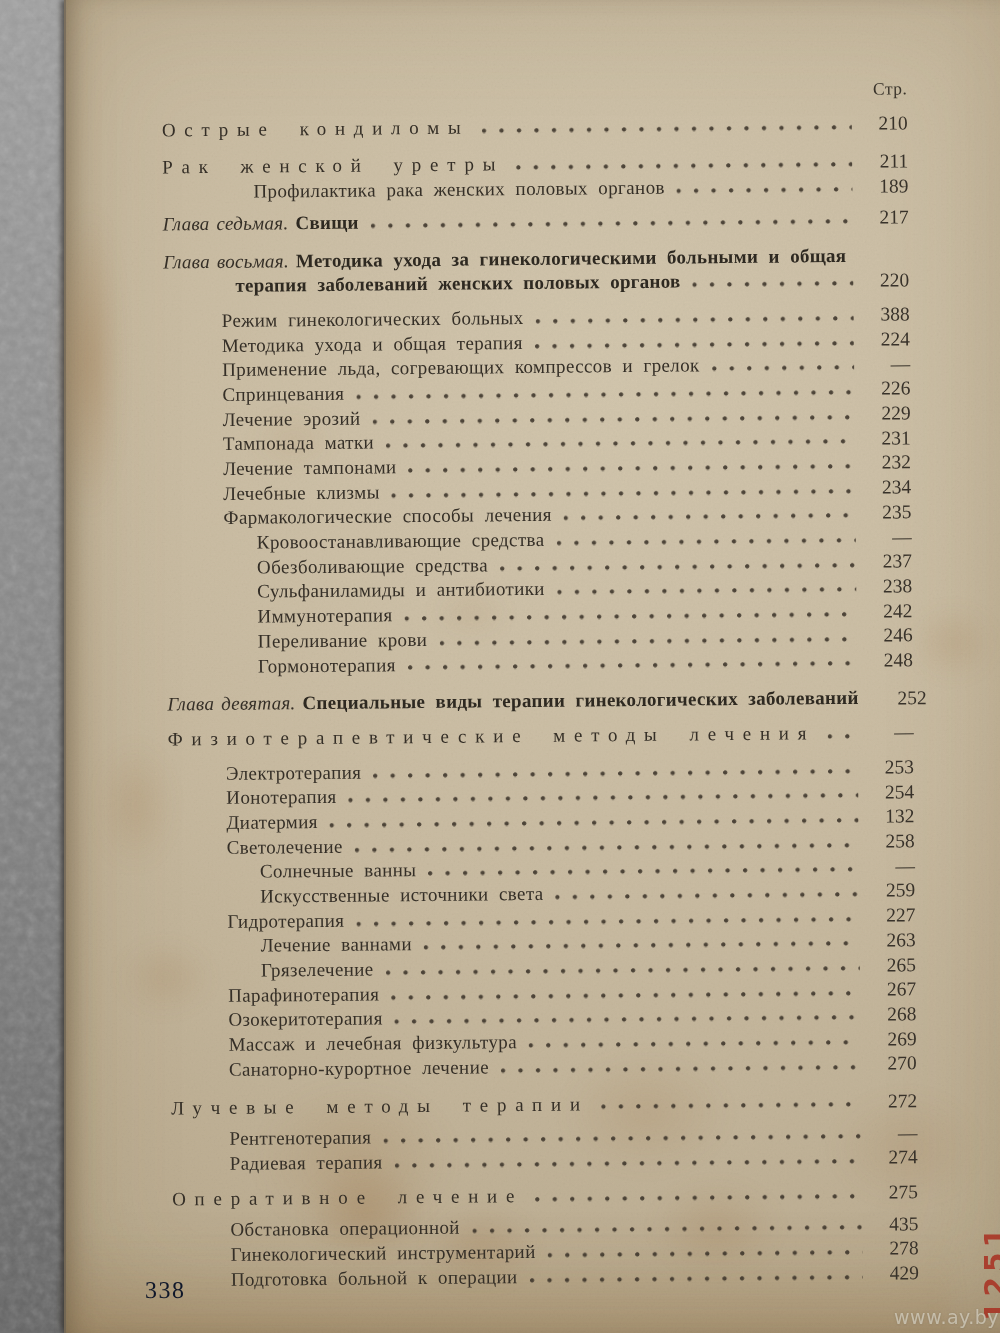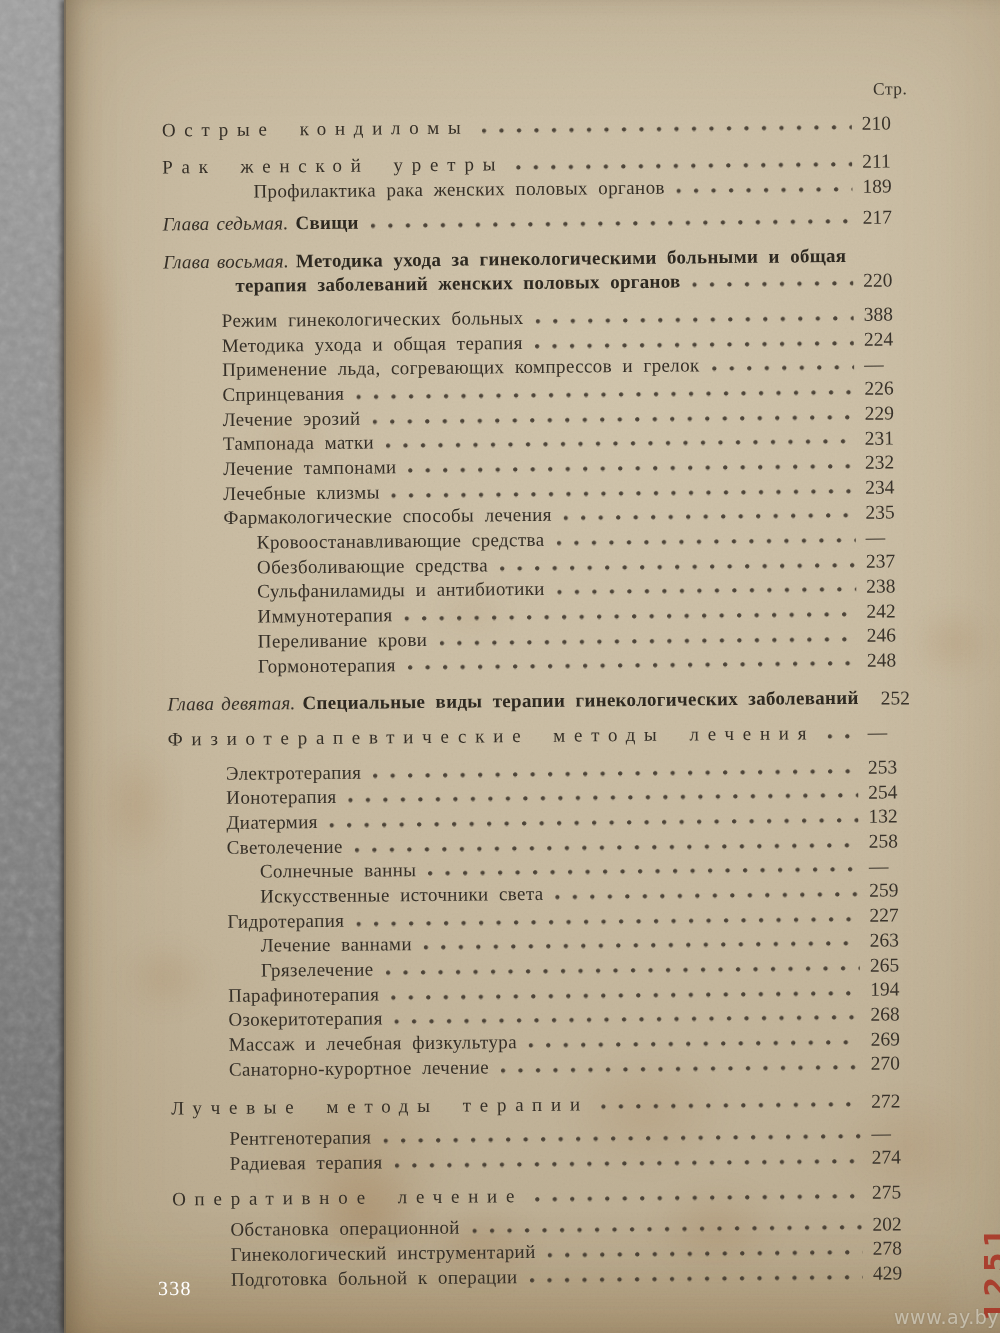--- a/index.html
+++ b/index.html
@@ -59,24 +59,24 @@
   .t b{font-weight:bold;letter-spacing:.015em;word-spacing:.28em;color:#2e2921;}
   .ind2{margin-left:58px;}
   .ind3{margin-left:91px;}
   .indc{margin-left:72px;}
   .dots{
     flex:1 1 auto;height:5px;margin:0 10px 4px 12px;
     background-image:radial-gradient(circle at 2.2px 2.4px, rgba(60,52,42,.88) 1.75px, rgba(60,52,42,0) 2.5px);
     background-size:17.5px 5px;background-repeat:repeat-x;background-position:left bottom;
   }
   .row.nodots .dots{background-image:none;}
-  .pg{font-size:19.5px;min-width:46px;line-height:1;color:#38322a;}
+  .pg{font-size:19.5px;min-width:46px;text-align:right;line-height:1;color:#38322a;}
   .footer-num{
-    position:absolute;left:158px;top:1277px;font-size:20px;letter-spacing:.06em;
-    color:#ffffff;transform:rotate(-0.3deg);
+    position:absolute;left:145px;top:1277px;font-size:24px;letter-spacing:.06em;
+    color:#0f172a;transform:rotate(-0.3deg);
   }
   
   .stamp{
     position:absolute;right:-10px;bottom:12px;
     writing-mode:vertical-rl;transform:rotate(180deg);
     font-family:"DejaVu Sans","Liberation Sans",sans-serif;
     font-size:28px;font-weight:bold;letter-spacing:5px;
     color:rgba(168,50,35,.88);
   }
   
@@ -283,21 +283,21 @@
         <span class="pg">263</span>
       </div>
       <div class="row">
         <span class="t pl ind3">Грязелечение</span>
         <span class="dots"></span>
         <span class="pg">265</span>
       </div>
       <div class="row">
         <span class="t pl ind2">Парафинотерапия</span>
         <span class="dots"></span>
-        <span class="pg">194</span>
+        <span class="pg">267</span>
       </div>
       <div class="row">
         <span class="t pl ind2">Озокеритотерапия</span>
         <span class="dots"></span>
         <span class="pg">268</span>
       </div>
       <div class="row">
         <span class="t pl ind2">Массаж и лечебная физкультура</span>
         <span class="dots"></span>
         <span class="pg">269</span>
@@ -323,21 +323,21 @@
         <span class="pg">274</span>
       </div>
       <div class="row gap-md">
         <span class="t sp">Оперативное лечение</span>
         <span class="dots"></span>
         <span class="pg">275</span>
       </div>
       <div class="row gap-sm">
         <span class="t pl ind2">Обстановка операционной</span>
         <span class="dots"></span>
-        <span class="pg">202</span>
+        <span class="pg">435</span>
       </div>
       <div class="row">
         <span class="t pl ind2">Гинекологический инструментарий</span>
         <span class="dots"></span>
         <span class="pg">278</span>
       </div>
       <div class="row">
         <span class="t pl ind2">Подготовка больной к операции</span>
         <span class="dots"></span>
         <span class="pg">429</span>

